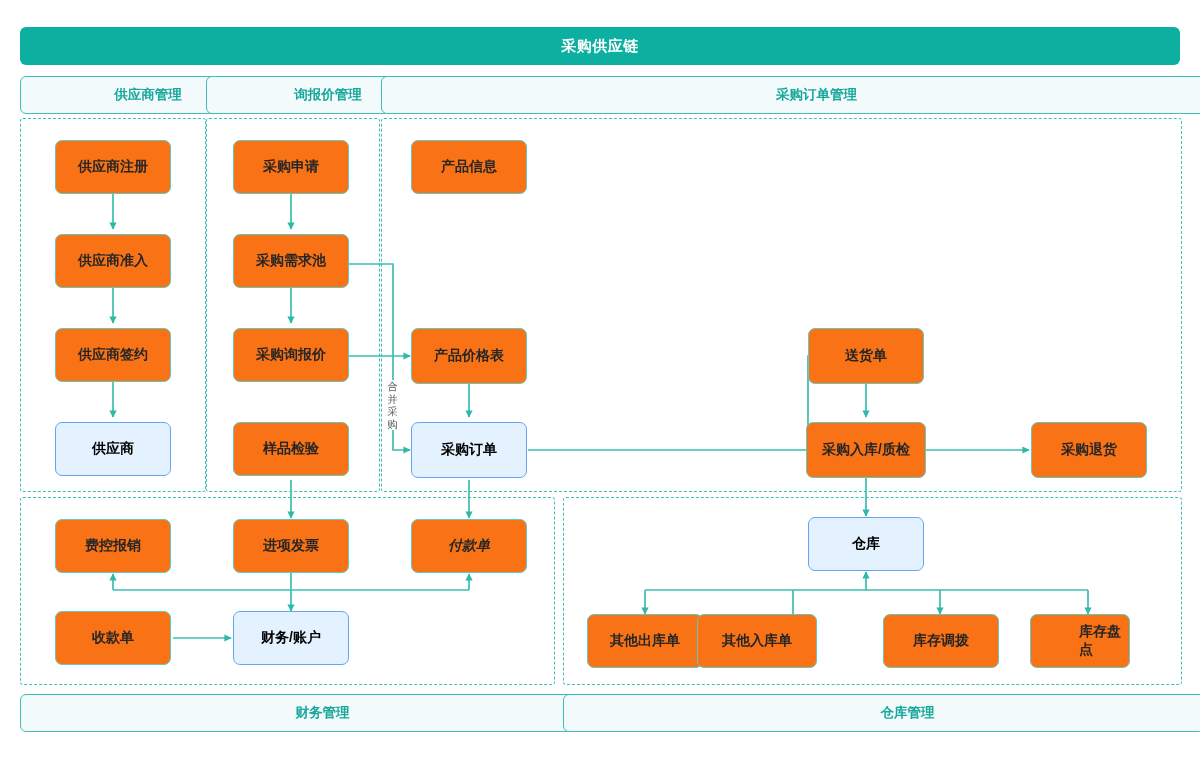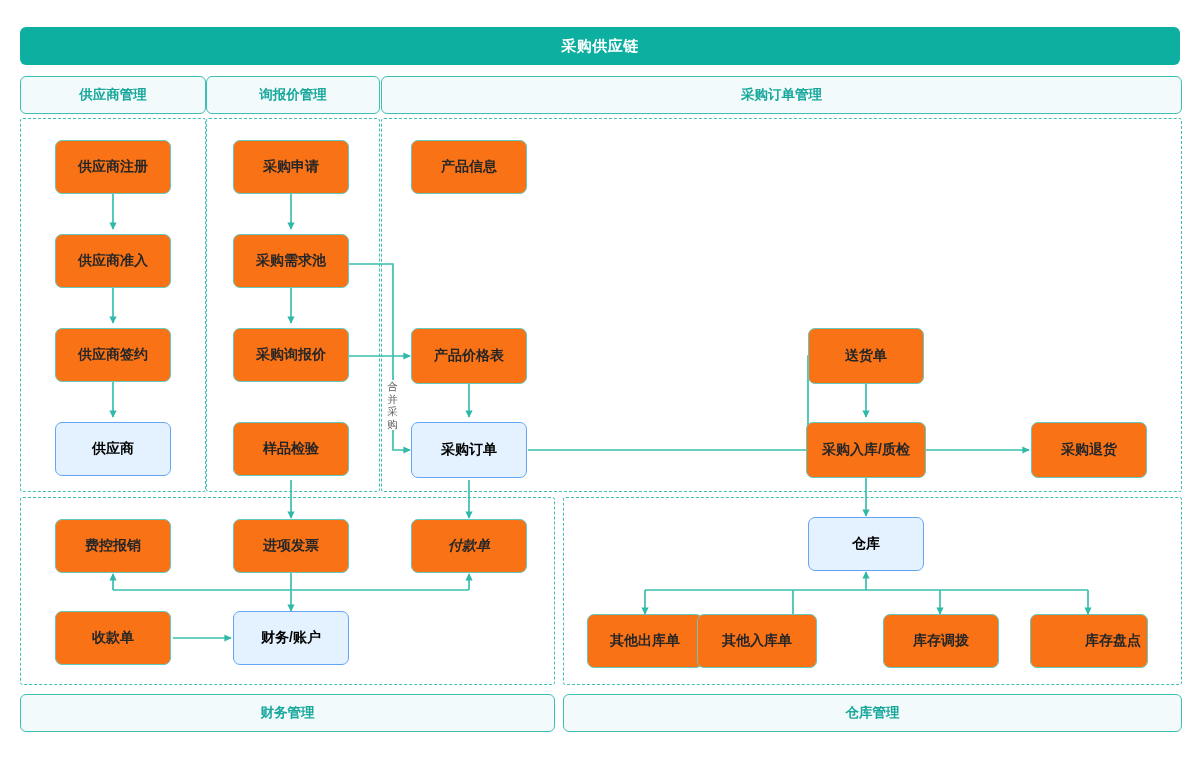--- a/index.html
+++ b/index.html
@@ -14,21 +14,21 @@
   .banner{
     position:absolute;background:#0DAFA0;color:#ffffff;
     border-radius:6px;display:flex;align-items:center;justify-content:center;
     font-size:15px;font-weight:bold;letter-spacing:.5px;
   }
 
   
   .pill{
     position:absolute;background:#F2FAFC;border:1px solid #3FBFB3;
     border-radius:6px;display:flex;align-items:center;justify-content:center;
-    color:#17A79B;font-size:13.5px;font-weight:bold;
+    color:#17A79B;font-size:13.5px;font-weight:bold;padding-left:35px;
   }
 
   
   .zone{
     position:absolute;border:1.5px dashed #3FBFB3;border-radius:3px;
     background:transparent;
   }
 
   
   .node{
@@ -148,18 +148,18 @@
   <div class="node" style="left:55px;top:519px;width:116px;height:54px;">费控报销</div>
   <div class="node" style="left:233px;top:519px;width:116px;height:54px;">进项发票</div>
   <div class="node" style="left:411px;top:519px;width:116px;height:54px;font-style:italic;">付款单</div>
   <div class="node" style="left:55px;top:611px;width:116px;height:54px;">收款单</div>
   <div class="node blue" style="left:233px;top:611px;width:116px;height:54px;">财务/账户</div>
 
   <div class="node blue" style="left:808px;top:517px;width:116px;height:54px;">仓库</div>
   <div class="node" style="left:587px;top:614px;width:116px;height:54px;">其他出库单</div>
   <div class="node" style="left:697px;top:614px;width:120px;height:54px;">其他入库单</div>
   <div class="node" style="left:883px;top:614px;width:116px;height:54px;">库存调拨</div>
-  <div class="node" style="left:1030px;top:614px;width:118px;height:54px;padding-left:48px;">库存盘点</div>
+  <div class="node" style="left:1030px;top:614px;width:100px;height:54px;padding-left:48px;">库存盘点</div>
 
   <div class="pill" style="left:20px;top:694px;width:533px;height:36px;">财务管理</div>
   <div class="pill" style="left:563px;top:694px;width:617px;height:36px;">仓库管理</div>
 
 </div>
 
 </body></html>

